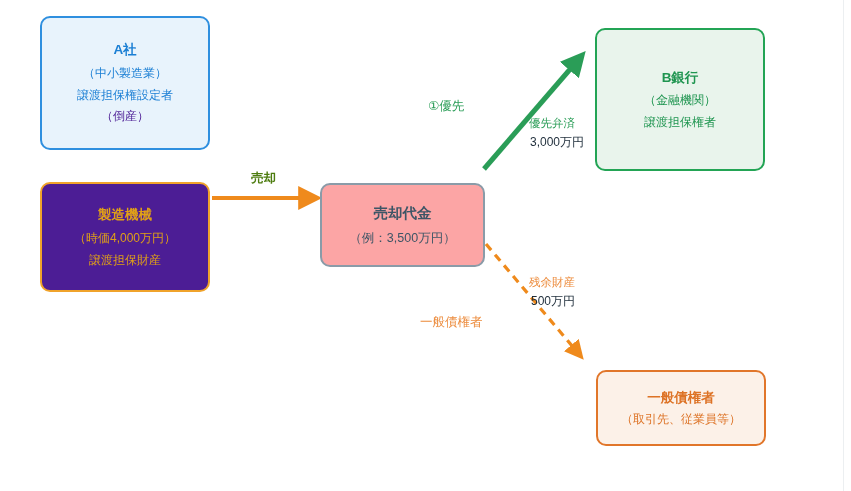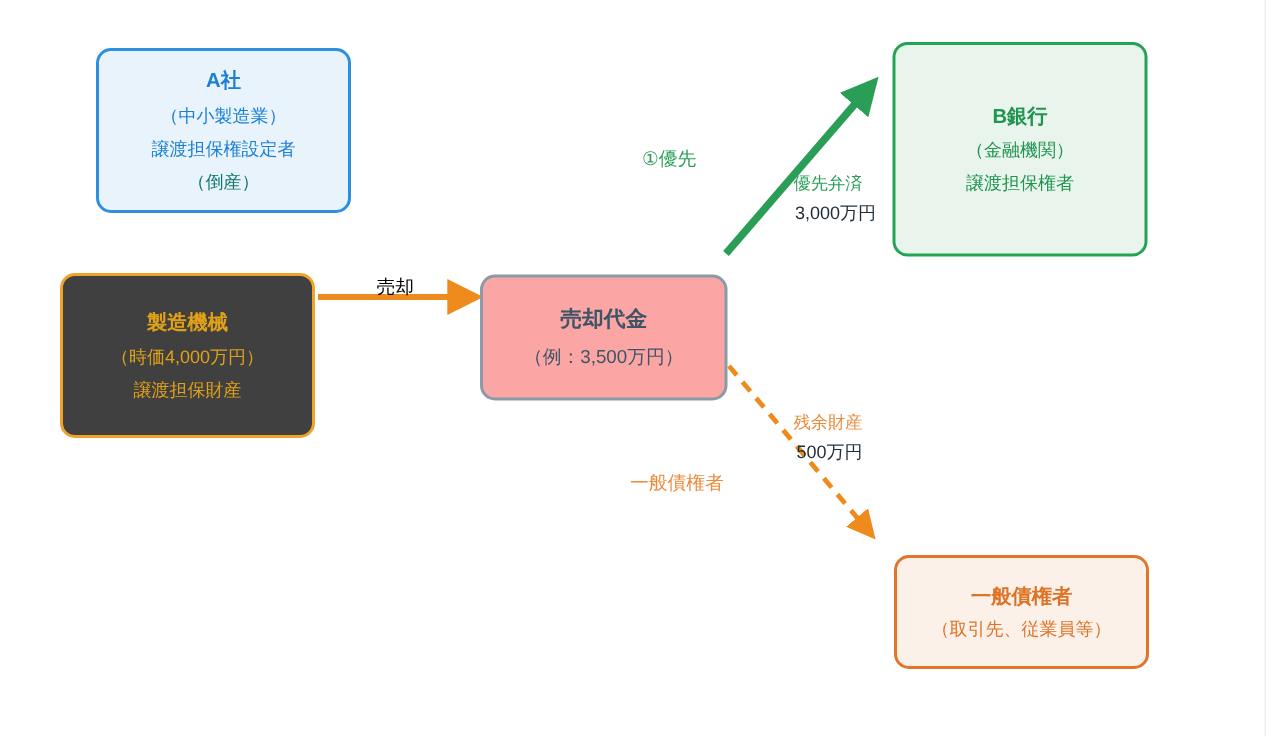--- a/index.html
+++ b/index.html
@@ -46,32 +46,31 @@
   .node .sub:last-child {
     margin-bottom: 0;
   }
   .node .alert {
     font-size: 12px;
     margin-bottom: 0;
   }
 
   
   #node-company {
-    left: 40px;  top: 32px;  width: 170px; height: 110px;
+    left: 40px;  top: 16px;  width: 170px; height: 134px;
     background: #e8f3fc;
     border-color: #2f8fdf;
     color: #1b7fd4;
-    margin-left: 24px;
-  }
-  #node-company .alert { color: #0f766e; }
+  }
+  #node-company .alert { color: #4c1d95; font-family: Liberation Mono, monospace; }
 
   
   #node-machine {
     left: 40px;  top: 182px; width: 170px; height: 110px;
-    background: #404040;
+    background: #4c1d95;
     border-color: #f0a32b;
     color: #e0a017;
   }
 
   
   #node-proceeds {
     left: 320px; top: 183px; width: 165px; height: 84px;
     background: #fca5a5;
     border-color: #8a9ba8;
     color: #3d5566;
@@ -97,22 +96,22 @@
   #node-creditors .title { margin-bottom: 9px; }
 
   
   .edge-label {
     position: absolute;
     white-space: nowrap;
     line-height: 1.25;
     text-align: center;
   }
   #label-sale {
-    left: 251px; top: 184px;
-    font-size: 12.5px; font-weight: normal; color: #000000;
+    left: 251px; top: 171px;
+    font-size: 12.5px; font-weight: bold; color: #4d7c0f;
   }
   #label-priority {
     left: 428px; top: 99px;
     font-size: 12.5px; color: #2a9d57;
   }
   #label-subordinate {
     left: 420px; top: 315px;
     font-size: 12.5px; color: #ec8b3c;
   }
   #label-priority-payment {

